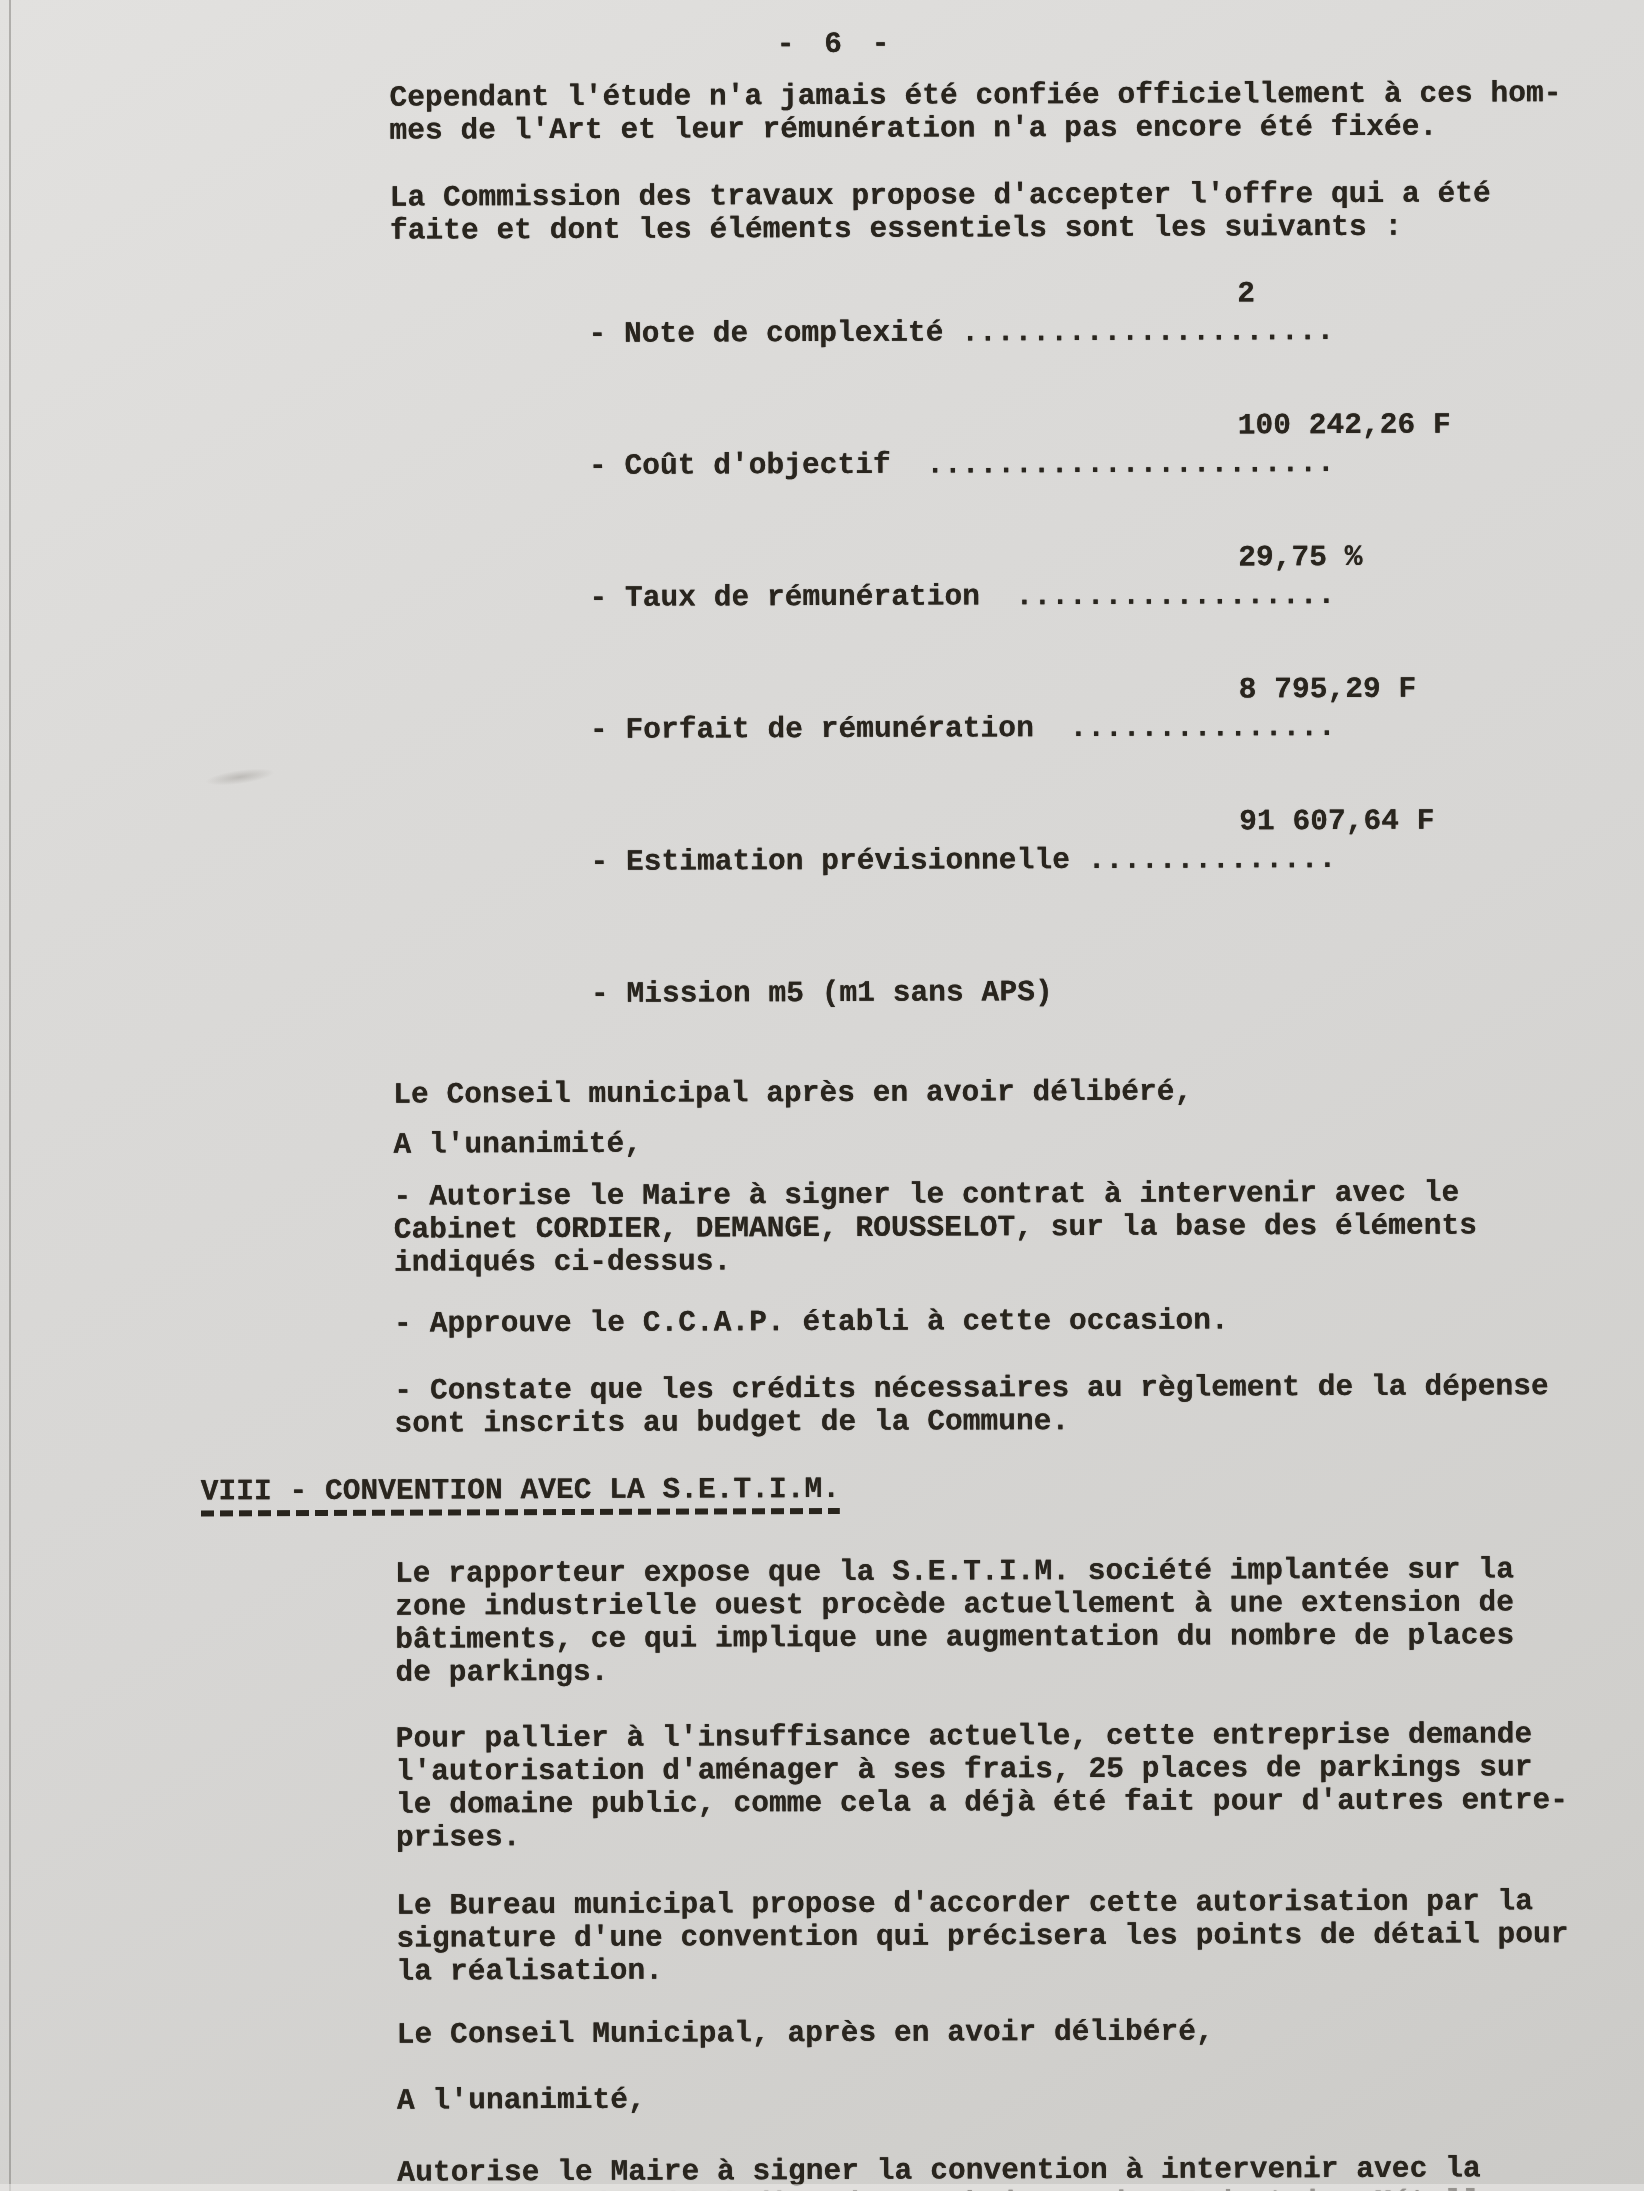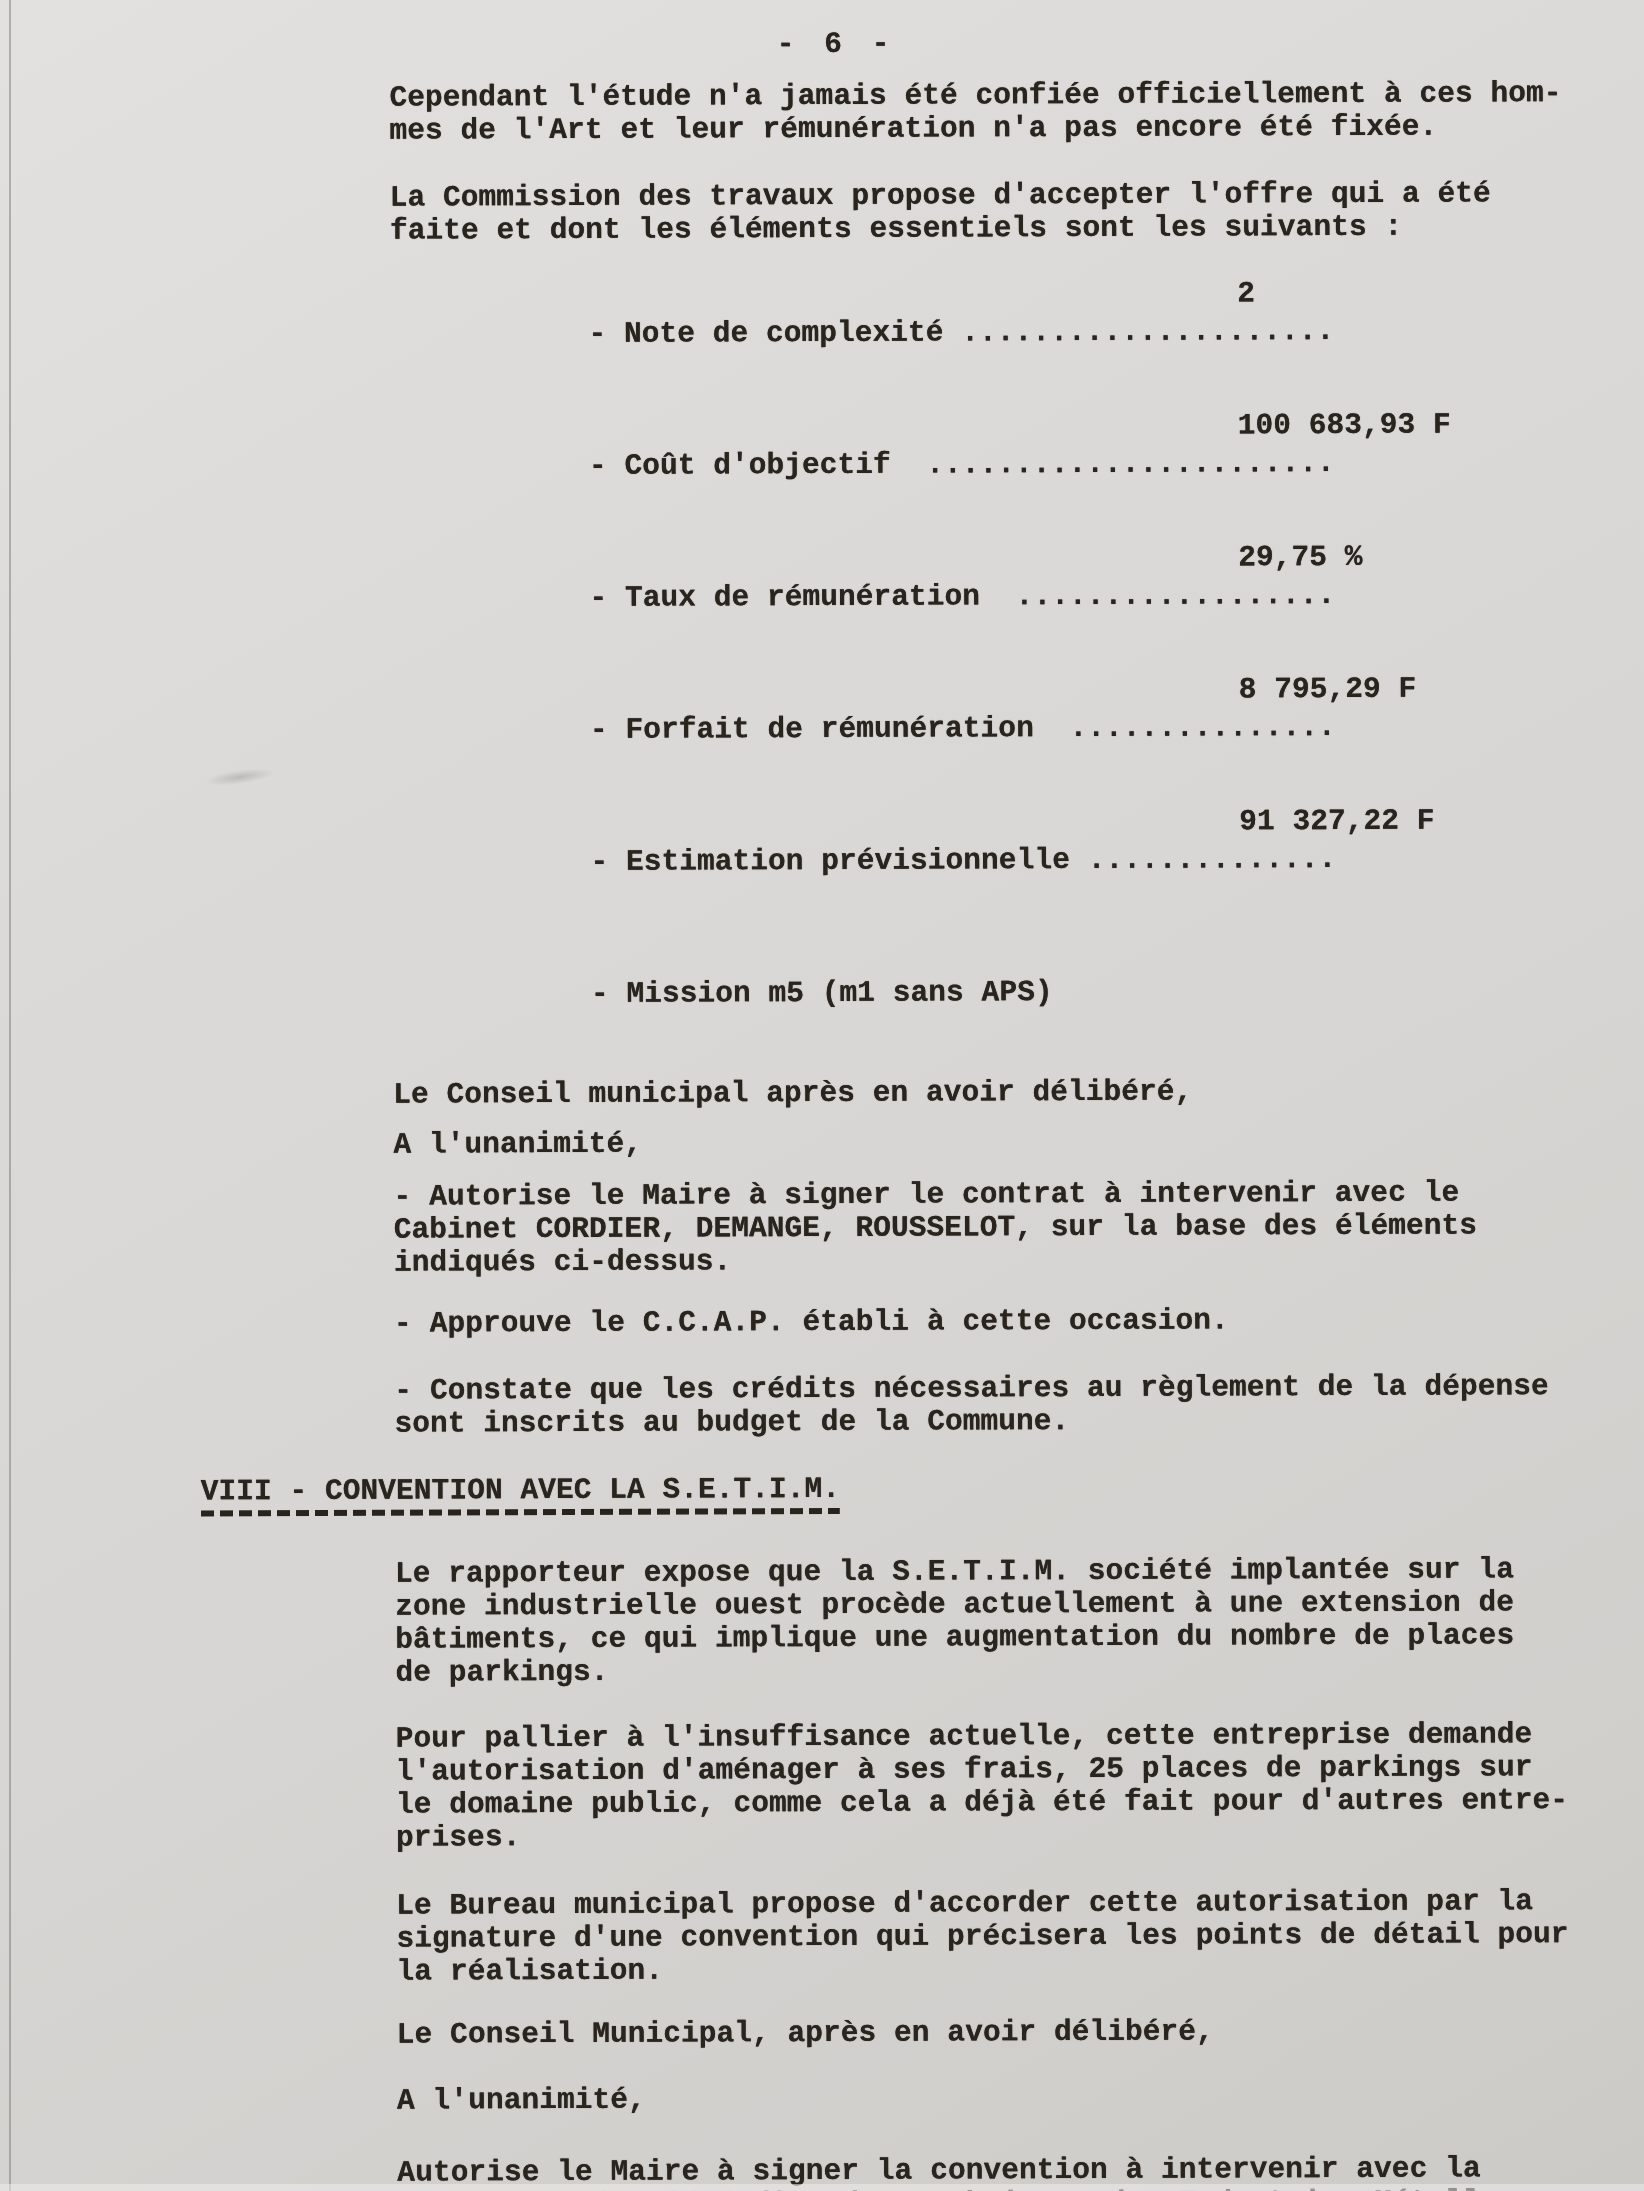--- a/index.html
+++ b/index.html
@@ -87,33 +87,33 @@
       <span class="ln" style="display:block">faite et dont les éléments essentiels sont les suivants :</span>
     </p>
 
     <div class="fee-list" style="margin-top:38px">
       <div class="fee-row">
         <span class="fee-label">- Note de complexité</span><span class="fee-dots"> .....................</span>
         <span class="fee-value">2</span>
       </div>
       <div class="fee-row">
         <span class="fee-label">- Coût d'objectif</span><span class="fee-dots">  .......................</span>
-        <span class="fee-value">100 683,93 F</span>
+        <span class="fee-value">100 242,26 F</span>
       </div>
       <div class="fee-row">
         <span class="fee-label">- Taux de rémunération</span><span class="fee-dots">  ..................</span>
         <span class="fee-value">29,75 %</span>
       </div>
       <div class="fee-row">
         <span class="fee-label">- Forfait de rémunération</span><span class="fee-dots">  ...............</span>
         <span class="fee-value">8 795,29 F</span>
       </div>
       <div class="fee-row">
         <span class="fee-label">- Estimation prévisionnelle</span><span class="fee-dots"> ..............</span>
-        <span class="fee-value">91 327,22 F</span>
+        <span class="fee-value">91 607,64 F</span>
       </div>
       <div class="fee-row">
         <span class="fee-label">- Mission m5 (m1 sans APS)</span>
       </div>
     </div>
 
     <p style="margin-top:34px">
       <span class="ln" style="display:block">Le Conseil municipal après en avoir délibéré,</span>
     </p>
 

